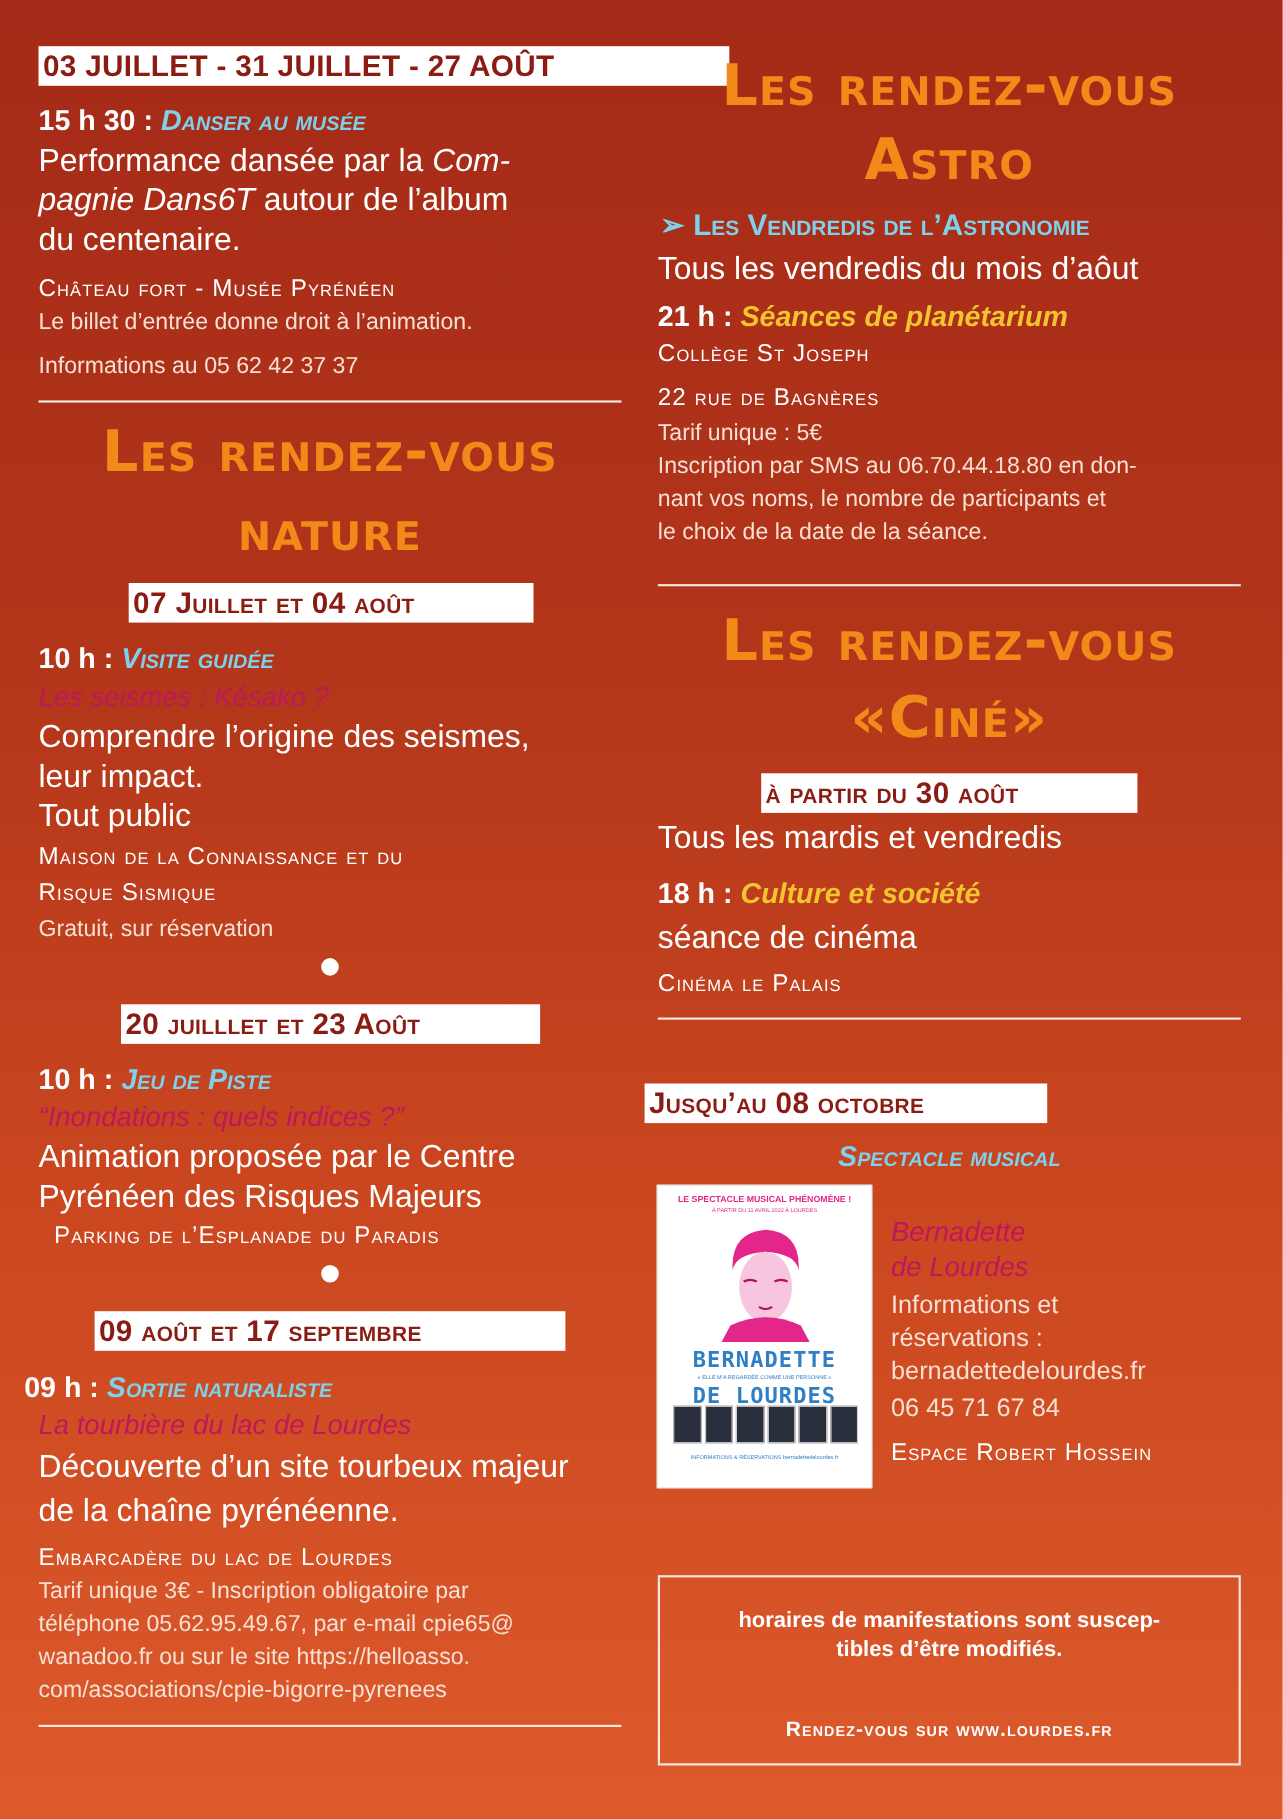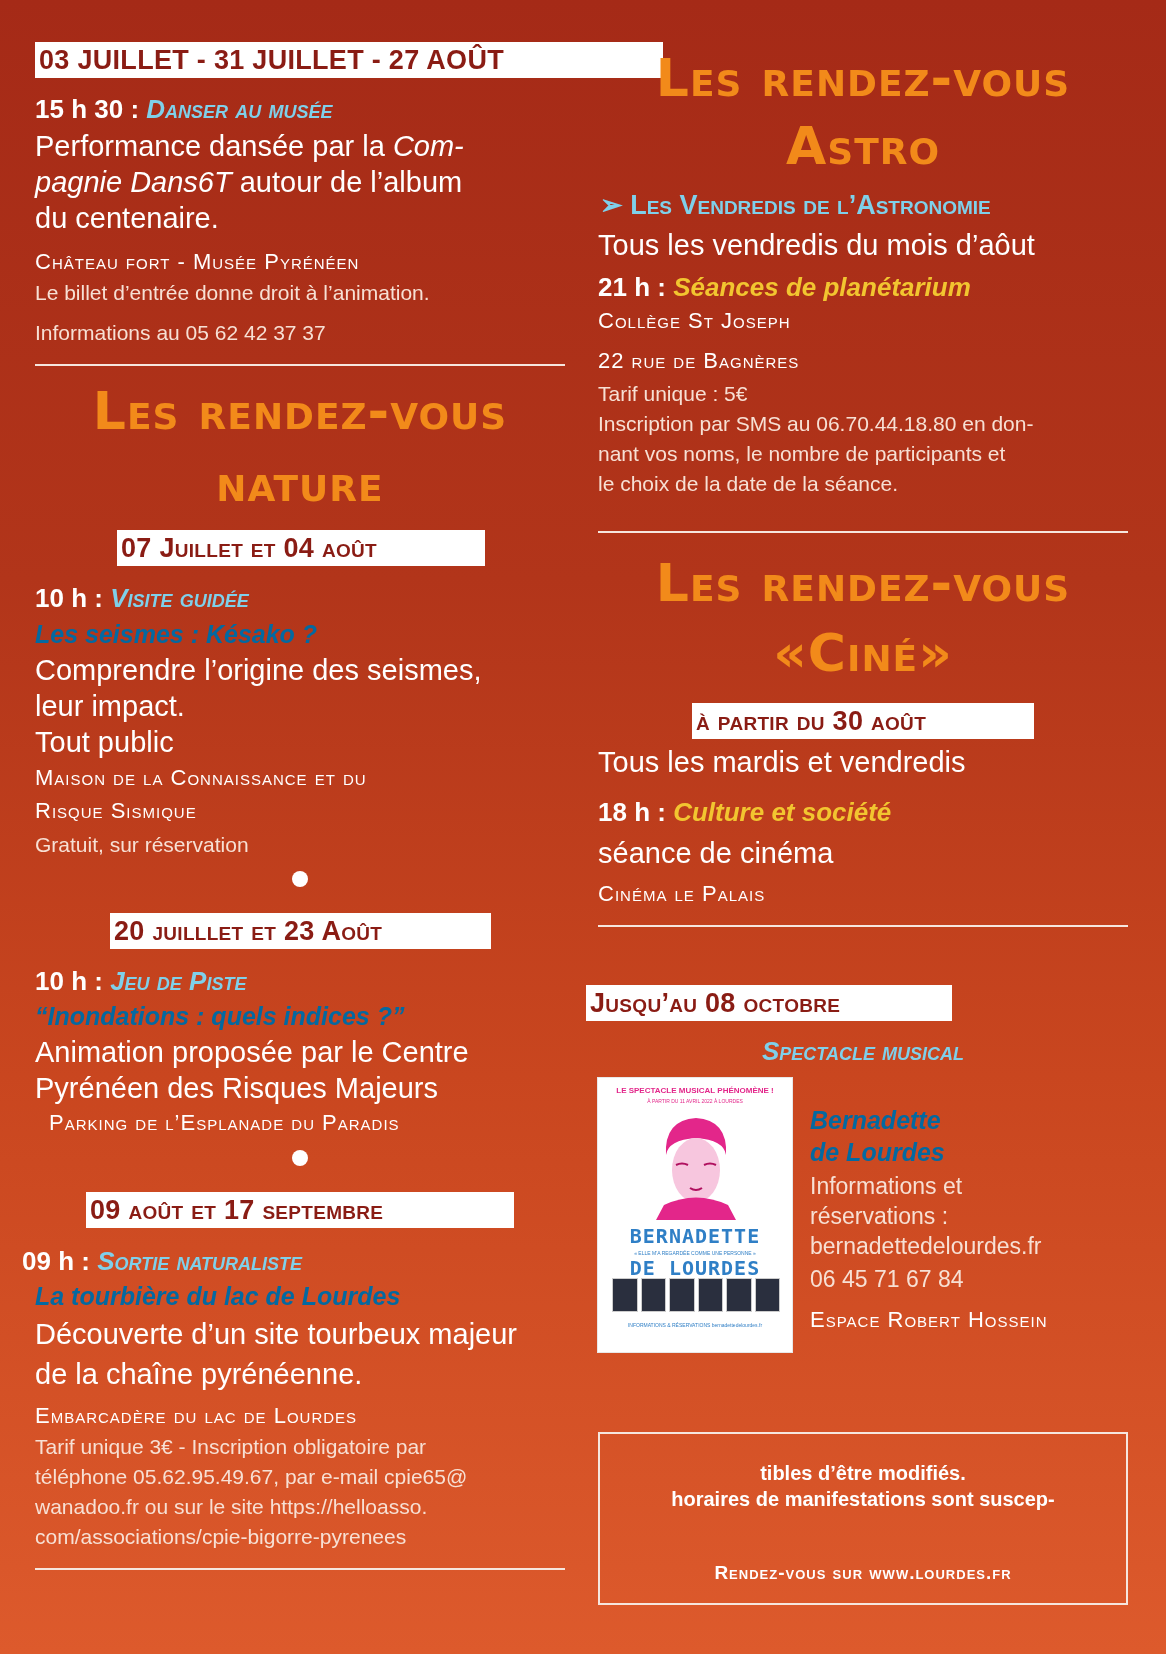--- a/index.html
+++ b/index.html
@@ -44,23 +44,23 @@
     white-space: nowrap;
   }
   .event-title {
     color: #7fd0ea;
     font-style: italic;
     font-weight: bold;
     font-variant: small-caps;
   }
   .subtitle {
     position: absolute;
-    color: #0369a1;
+    color: #be185d;
     font-style: italic;
-    font-weight: bold;
+    font-weight: normal;
     font-size: 25px;
     line-height: 32px;
     white-space: nowrap;
   }
   .yellow { color: #f2c530; font-style: italic; font-weight: bold; }
   .body-text {
     position: absolute;
     font-size: 29px;
     line-height: 36px;
     white-space: nowrap;
@@ -286,18 +286,18 @@
   <div class="subtitle" style="left:810px; top:1104px;">Bernadette</div>
   <div class="subtitle" style="left:810px; top:1136px;">de Lourdes</div>
   <div class="small-text" style="left:810px; top:1172px; font-size:23px;">Informations et</div>
   <div class="small-text" style="left:810px; top:1202px; font-size:23px;">réservations :</div>
   <div class="small-text" style="left:810px; top:1232px; font-size:23px;">bernadettedelourdes.fr</div>
   <div class="small-text" style="left:810px; top:1265px; font-size:23px;">06 45 71 67 84</div>
   <div class="venue" style="left:810px; top:1304px;">Espace Robert Hossein</div>
 
   <div class="notice-box">
     <div class="notice-text">
+      <div>horaires de manifestations sont suscep-</div>
       <div>tibles d’être modifiés.</div>
-      <div>horaires de manifestations sont suscep-</div>
     </div>
     <div class="notice-link">Rendez-vous sur www.lourdes.fr</div>
   </div>
 </div>
 
 </body></html>

